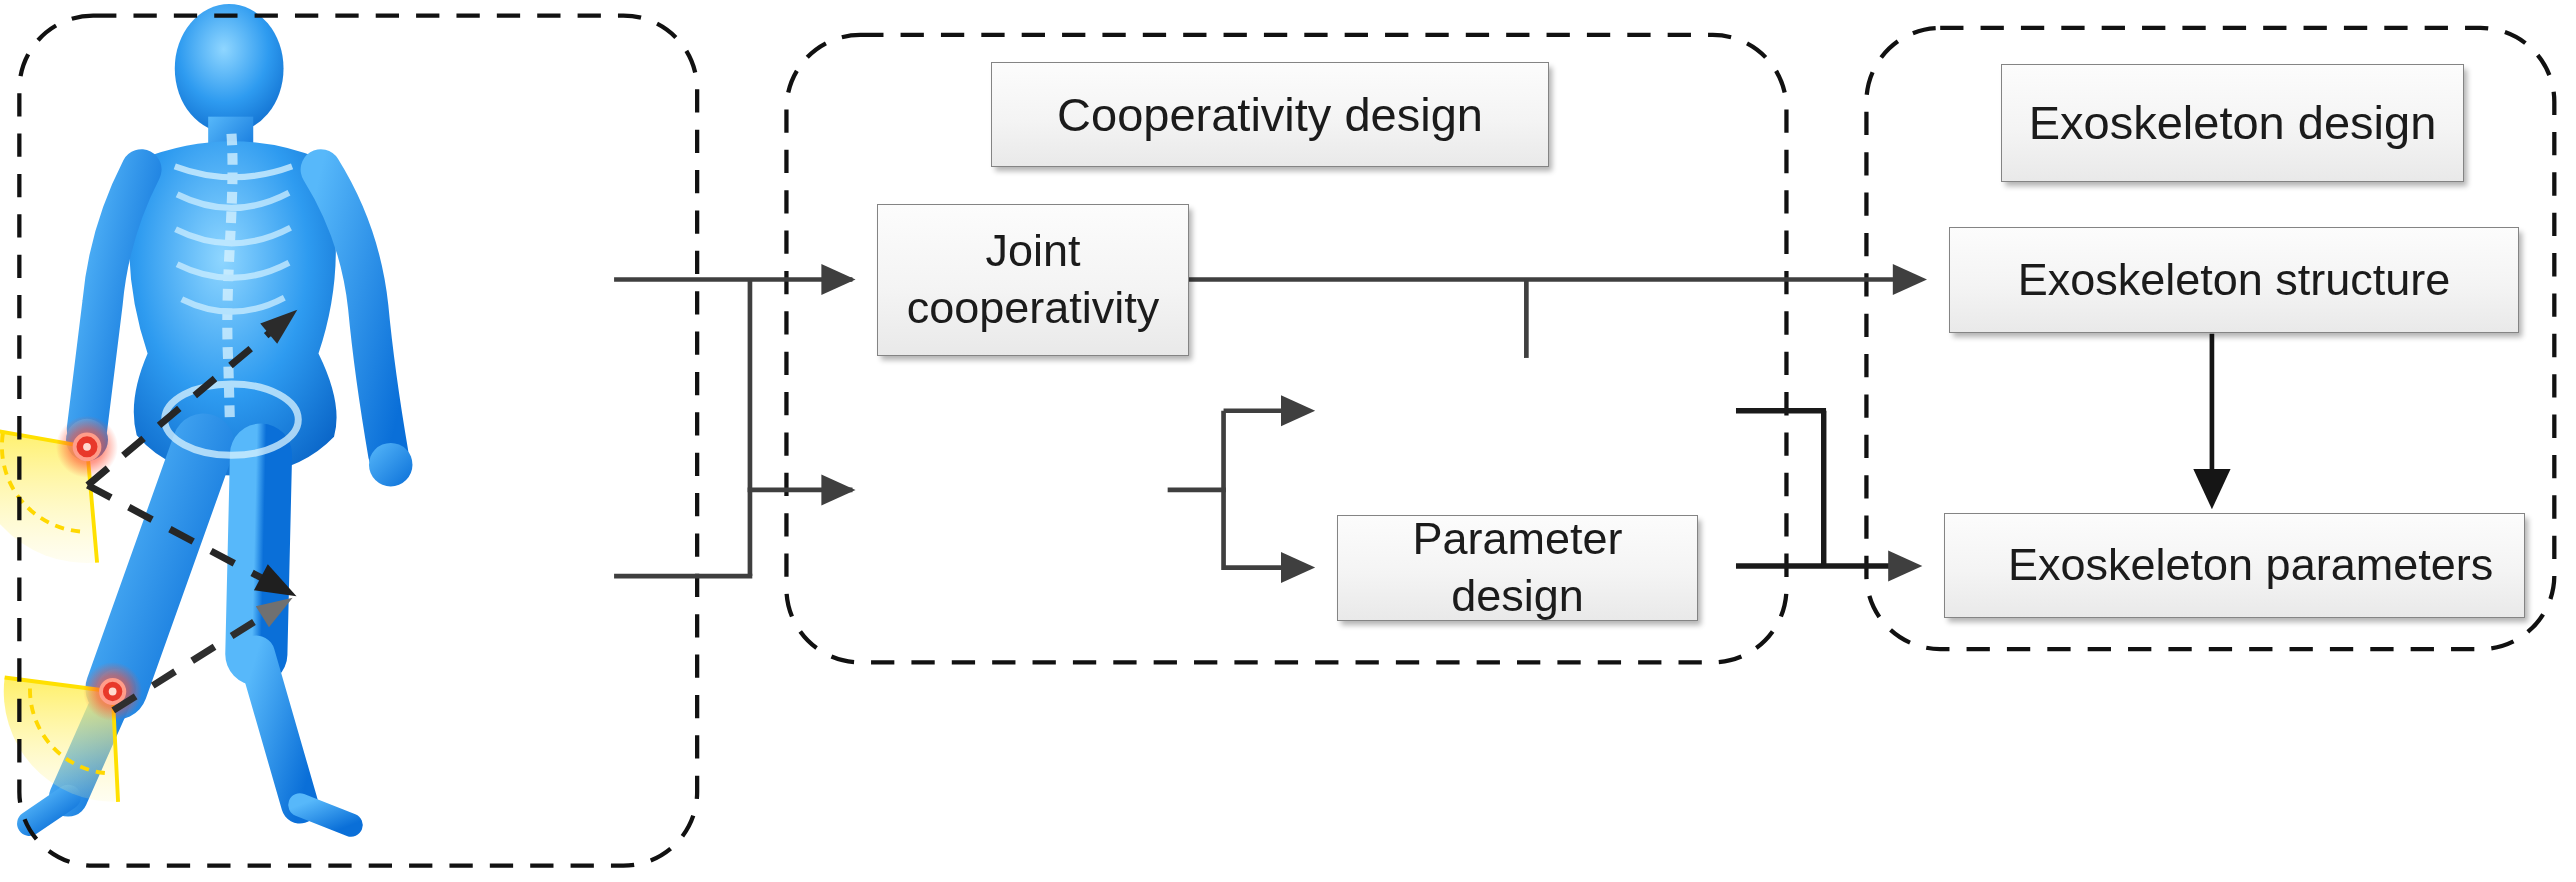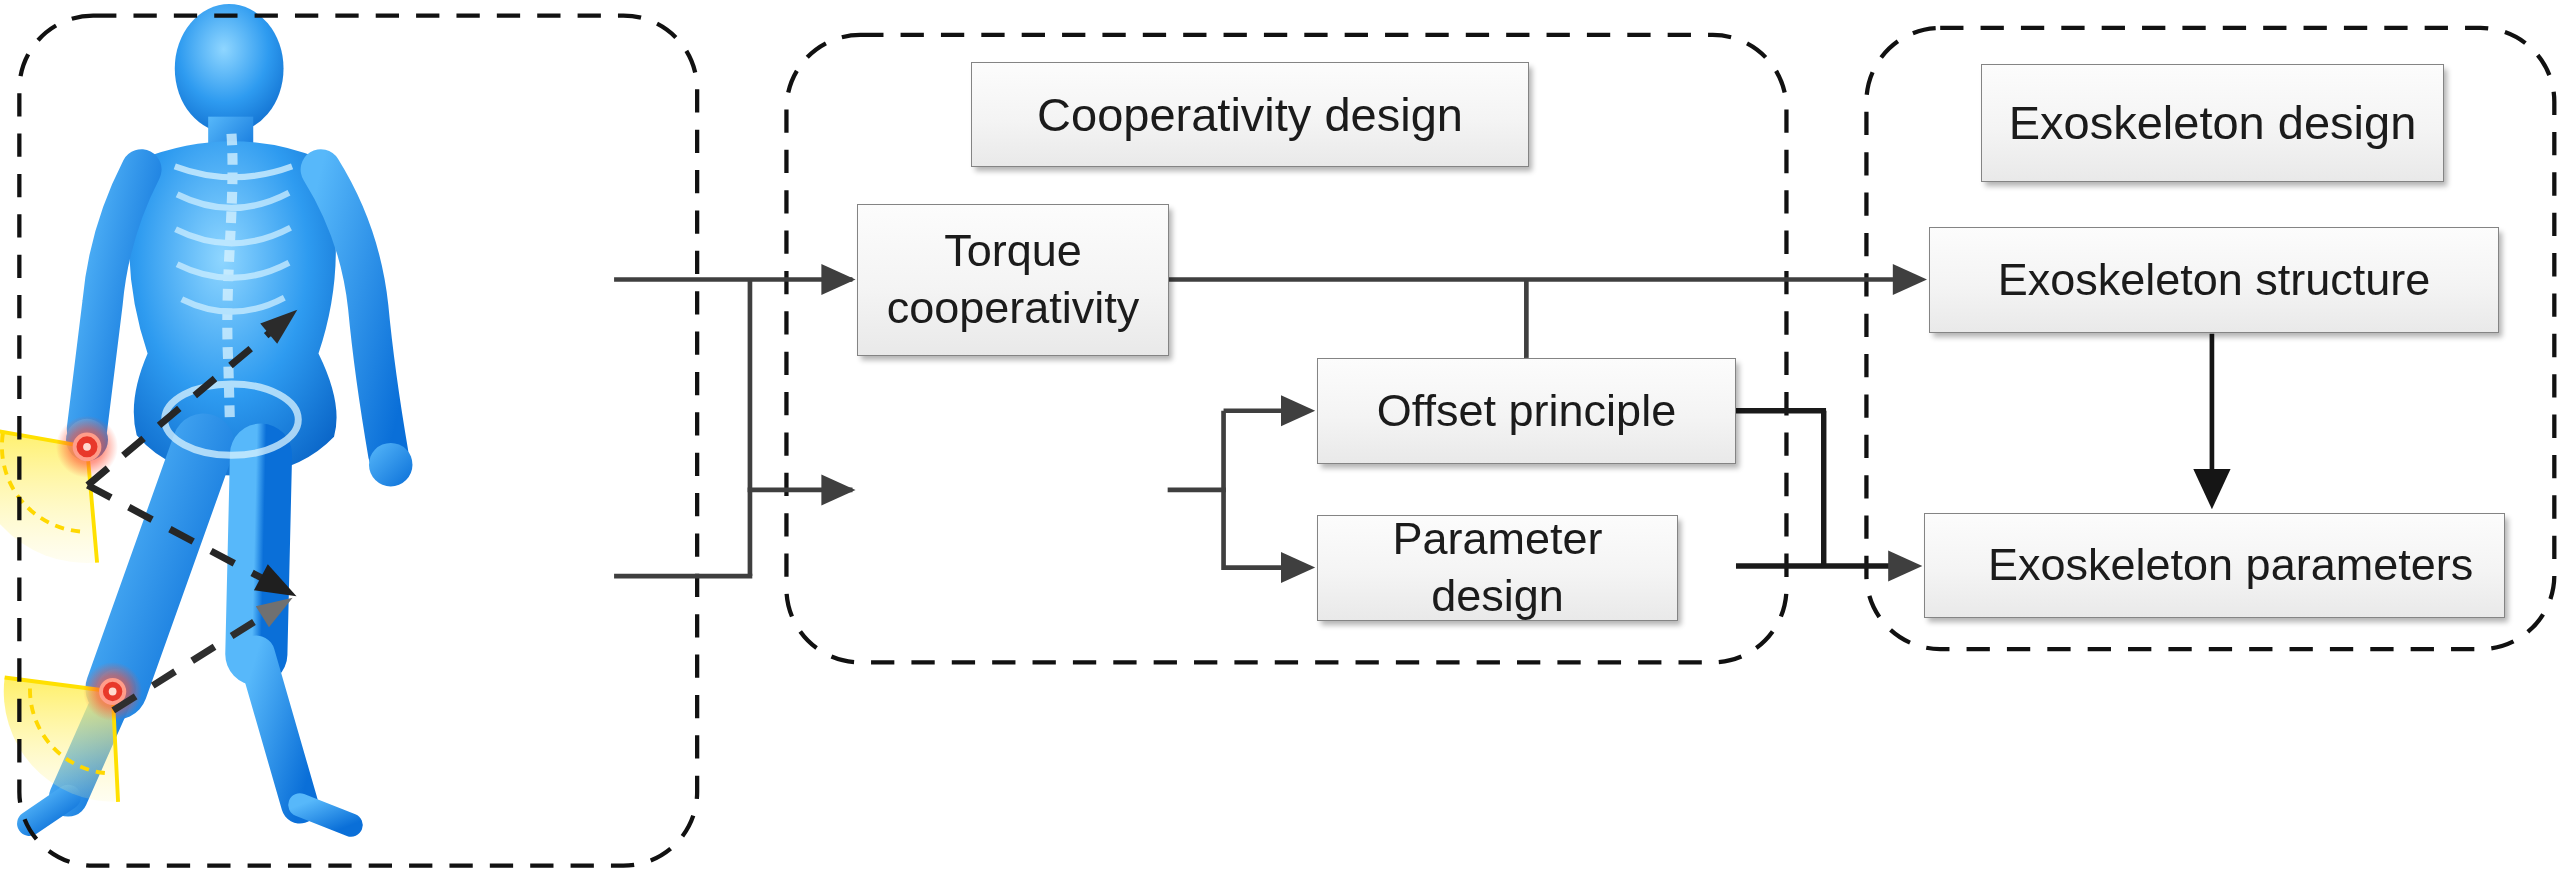--- a/index.html
+++ b/index.html
@@ -6,21 +6,21 @@
   #stage{
     position:relative;width:2576px;height:882px;overflow:hidden;
     font-family:"Liberation Sans", sans-serif;background:#ffffff;
   }
   #stage svg{position:absolute;left:0;top:0;}
   .node{
     position:absolute;display:flex;align-items:center;justify-content:center;
     text-align:center;font-size:45px;line-height:1.26;color:#1b1b1b;
     background:linear-gradient(180deg,#fcfcfc 0%,#f4f4f4 55%,#e9e9e9 100%);
     border:1.6px solid #848484;box-shadow:3.9px 4.7px 5.4px rgba(0,0,0,.30);
-    padding:0 7.8px;box-sizing:border-box;
+    padding:0 7.8px;box-sizing:border-box;margin-left:20px;
   }
   .title-node{font-size:47px;}
   #figure-svg{position:absolute;left:0;top:19.4px;}
 </style>
 </head>
 <body>
 
 <div id="stage">
 
   <svg id="figure-svg" width="435" height="847" viewBox="0 0 560 1090">
@@ -141,24 +141,23 @@
       <polygon points="0,0 -44,-20 -44,20" transform="translate(2475,729)"></polygon>
     </g>
   </svg>
 
   <div class="node title-node" style="left:971px;top:62px;width:558px;height:105px;">Cooperativity design</div>
 
   <div class="node title-node" style="left:1981px;top:64px;width:463px;height:118px;">Exoskeleton design</div>
 
 
 
-  <div class="node" style="left:857px;top:204px;width:312px;height:152px;">Torque cooperativity</div>
+  <div class="node" style="left:857px;top:204px;width:312px;height:152px;">Joint cooperativity</div>
 
 
-  <div class="node" style="left:1317px;top:358px;width:419px;height:106px;">Offset principle</div>
 
   <div class="node" style="left:1317px;top:515px;width:361px;height:106px;">Parameter design</div>
 
   <div class="node" style="left:1929px;top:227px;width:570px;height:106px;">Exoskeleton structure</div>
 
   <div class="node" style="left:1924px;top:513px;width:581px;height:105px;padding-left:40px;">Exoskeleton parameters</div>
 
 </div>
 
 

